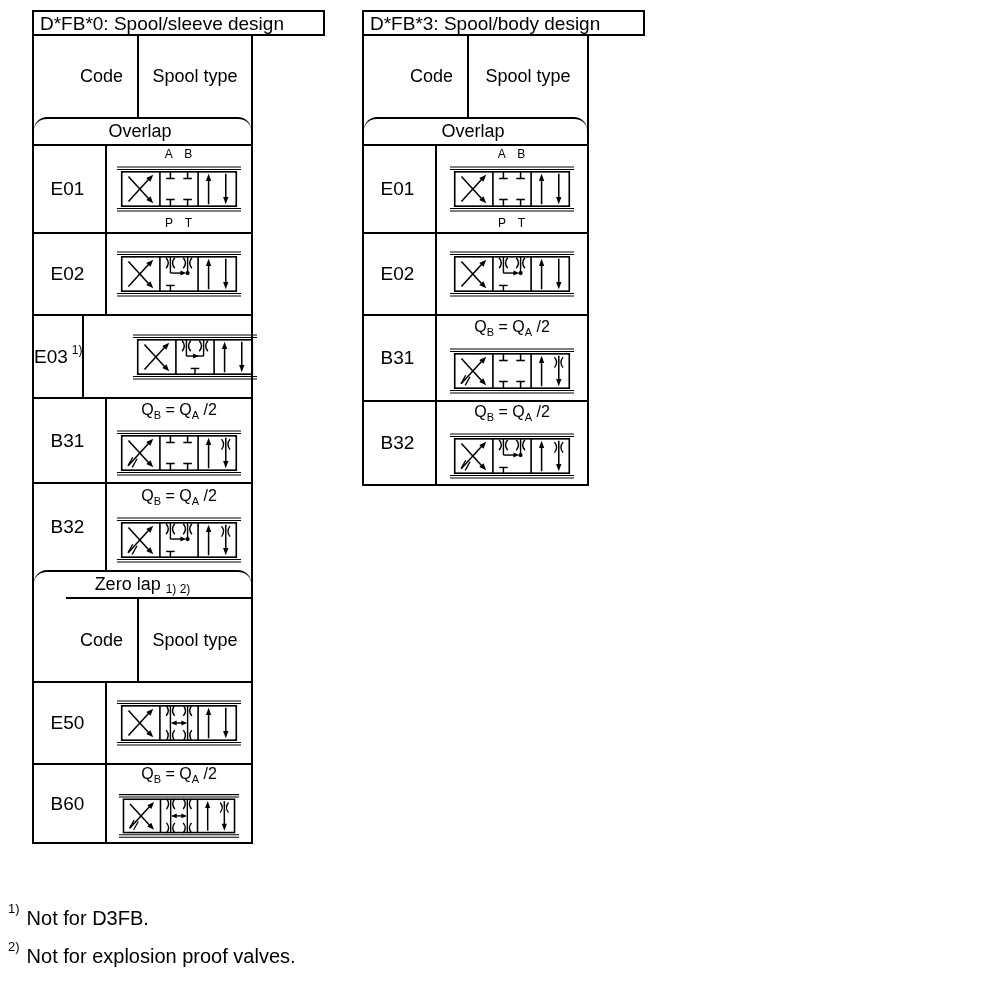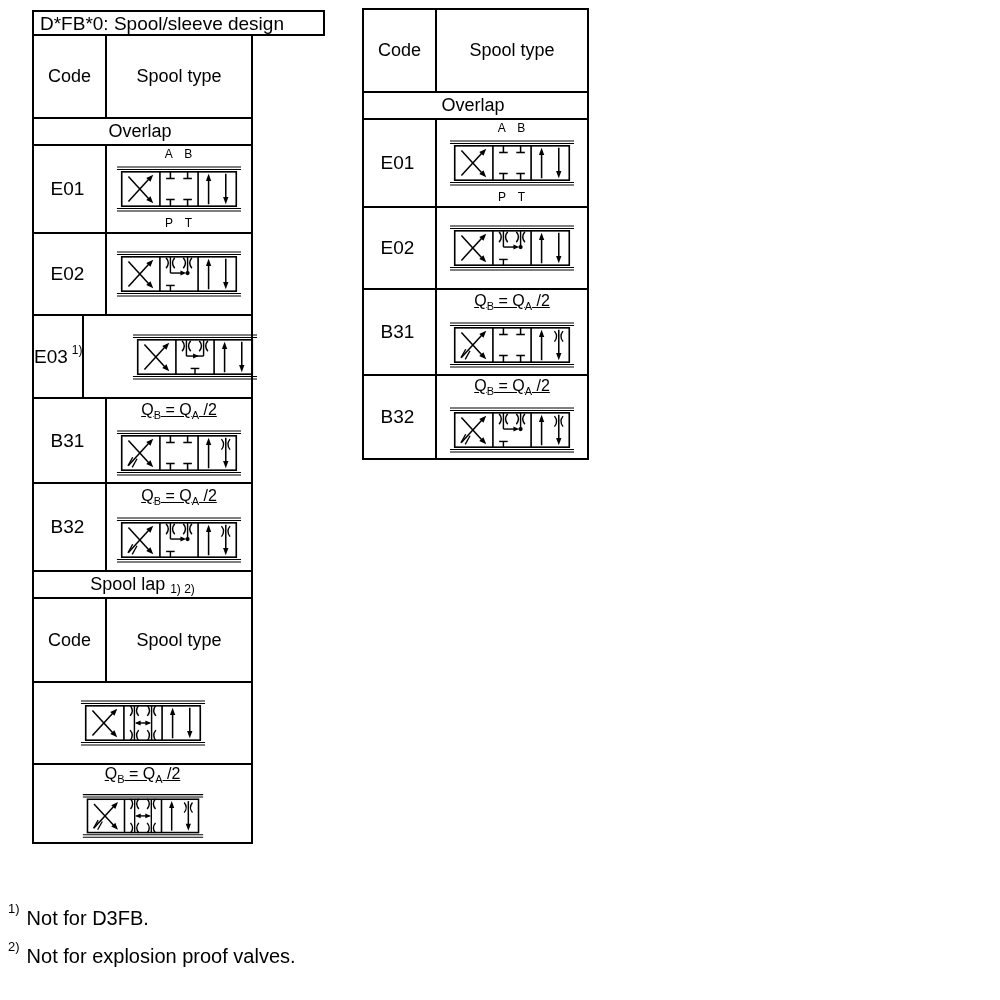--- a/index.html
+++ b/index.html
@@ -8,26 +8,26 @@
   .table-block{position:absolute;padding-left:24px;}
   .title-box{border:2px solid #000;height:26px;line-height:24px;padding-left:6px;
              font-size:19px;background:#fff;box-sizing:border-box;white-space:nowrap;}
   .vtable{border:2px solid #000;margin-top:-2px;box-sizing:border-box;background:#fff;}
   .row{display:flex;border-top:2px solid #000;box-sizing:border-box;align-items:stretch;}
   .row:first-child{border-top:none;}
   .code-col{width:73px;border-right:2px solid #000;display:flex;align-items:center;
             justify-content:center;box-sizing:border-box;}
   .spool-col{flex:1;display:flex;flex-direction:column;align-items:center;
              justify-content:center;box-sizing:border-box;}
-  .head-row{height:81px;font-size:18px;}
-  .section-row{height:27px;align-items:center;justify-content:center;font-size:18px;}
+  .head-row{height:81px;font-size:18px;margin-left:32px;}
+  .section-row{height:27px;align-items:center;justify-content:center;font-size:18px;border-radius:13px;}
   .section-row sup{font-size:12px;position:relative;top:-2px;margin-left:5px;white-space:nowrap;margin-top:12px;}
   .code{font-weight:normal;font-size:19px;}
   .code-sup{font-size:12px;position:relative;top:-7px;margin-left:4px;white-space:nowrap;}
-  .flow-note{font-size:16px;line-height:18px;margin-bottom:2px;text-decoration:underline;}
+  .flow-note{font-size:16px;line-height:18px;margin-bottom:2px;}
   .flow-note sub{font-size:11px;}
   .ports{font-size:12px;line-height:15px;word-spacing:7px;letter-spacing:1px;}
   svg.valve{width:126px;height:54px;display:block;}
   .footnotes{position:absolute;left:8px;top:900px;font-size:20px;}
   .footnote{margin-bottom:7px;line-height:26px;}
   .footnote sup{font-size:13px;position:relative;top:-4px;margin-right:7px;}
 </style>
 </head>
 <body>
 
@@ -246,48 +246,57 @@
         </div>
         <div class="spool-col">
           <div class="flow-note">Q<sub>B</sub> = Q<sub>A</sub> /2</div>
           <svg class="valve" viewBox="0 0 132 56">
               <use href="#valve-b32" xlink:href="#valve-b32"></use>
             </svg>
         </div>
       </div>
 
       <div class="row section-row">
-        <span>Spool lap</span>
+        <span>Zero lap</span>
           <sup>1) 2)</sup>
       </div>
       <div class="row head-row" style="height:84px;">
         <div class="code-col">Code</div>
         <div class="spool-col">Spool type</div>
       </div>
 
       <div class="row" style="height:82px;">
+        <div class="code-col">
+          <span class="code">E50</span>
+            <sup class="code-sup"></sup>
+        </div>
         <div class="spool-col">
           <svg class="valve" viewBox="0 0 132 56">
               <use href="#valve-e50" xlink:href="#valve-e50"></use>
             </svg>
         </div>
       </div>
 
       <div class="row" style="height:79px;">
+        <div class="code-col">
+          <span class="code">B60</span>
+            <sup class="code-sup"></sup>
+        </div>
         <div class="spool-col">
           <div class="flow-note">Q<sub>B</sub> = Q<sub>A</sub> /2</div>
           <svg class="valve" viewBox="0 0 132 56">
               <use href="#valve-b60" xlink:href="#valve-b60"></use>
             </svg>
         </div>
       </div>
     </div>
   </section>
 
   <section class="table-block" style="left:338px;top:10px;">
+    <div class="title-box" style="width:283px;">D*FB*3: Spool/body design</div>
     <div class="vtable" style="width:227px;">
       <div class="row head-row">
         <div class="code-col">Code</div>
         <div class="spool-col">Spool type</div>
       </div>
       <div class="row section-row">
         <span>Overlap</span>
           <sup></sup>
       </div>
 

